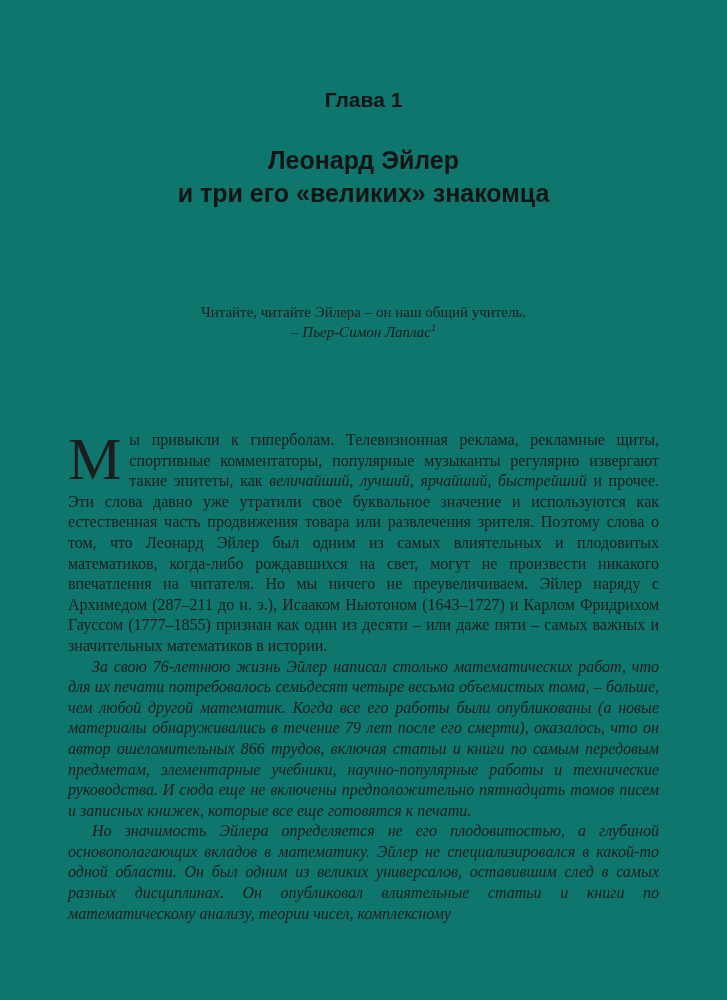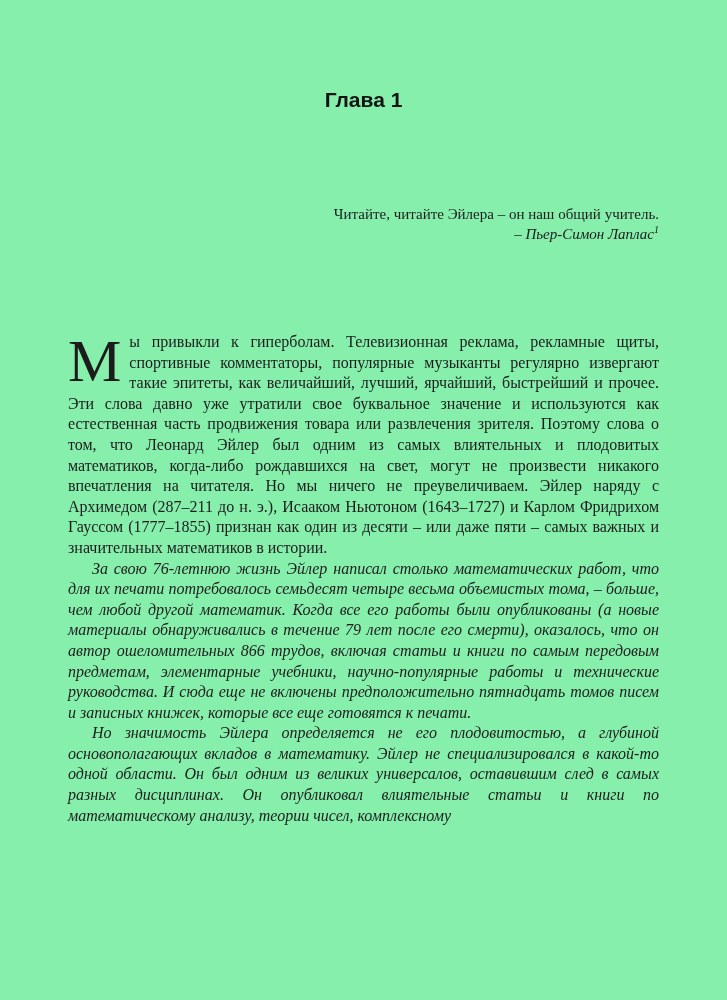--- a/index.html
+++ b/index.html
@@ -4,21 +4,21 @@
 <style>
   html, body {
     margin: 0;
     padding: 0;
     background: #ffffff;
   }
   .page {
     position: relative;
     width: 727px;
     height: 1000px;
-    background: #86efac;
+    background: #0f766e;
     box-sizing: border-box;
     padding: 0 68px;
     overflow: hidden;
     color: #1c1c1c;
   }
   .chapter-label {
     padding-top: 88px;
     text-align: center;
     font-family: "Liberation Sans", sans-serif;
     font-weight: bold;
@@ -29,21 +29,21 @@
     margin: 32px 0 0 0;
     text-align: center;
     font-family: "Liberation Sans", sans-serif;
     font-weight: bold;
     font-size: 25px;
     line-height: 33px;
     color: #141414;
   }
   .epigraph {
     margin-top: 92px;
-    text-align: right;
+    text-align: center;
     font-family: "Liberation Serif", "DejaVu Serif", serif;
     font-size: 15px;
     line-height: 20px;
     color: #1c1c1c;
   }
   .epigraph .attribution {
     font-style: italic;
   }
   .epigraph sup {
     font-size: 10px;
@@ -66,29 +66,31 @@
   }
   .dropcap {
     float: left;
     font-family: "Liberation Serif", "DejaVu Serif", serif;
     font-size: 60px;
     line-height: 50px;
     padding: 4px 8px 0 0;
     color: #1c1c1c;
   }
   .em {
+    font-style: italic;
   }
 </style>
 </head>
 <body>
 
 <div class="page">
 
   <div class="chapter-label">Глава 1</div>
 
+  <h1 class="chapter-title"><span>Леонард Эйлер</span><br><span>и три его «великих» знакомца</span></h1>
 
   <div class="epigraph">
     <div class="quote">Читайте, читайте Эйлера – он наш общий учитель.</div>
     <div class="attribution"><span>– Пьер-Симон Лаплас</span><sup>1</sup></div>
   </div>
 
   <div class="body-text" id="body-text">
       <p><span class="dropcap">М</span><span>ы привыкли к гиперболам. Телевизионная реклама, рекламные щиты, спортивные комментаторы, популярные музыканты регулярно извергают такие эпитеты, как </span><span class="em">величайший, лучший, ярчайший, быстрейший</span><span> и прочее. Эти слова давно уже утратили свое буквальное значение и используются как естественная часть продвижения товара или развлечения зрителя. Поэтому слова о том, что Леонард Эйлер был одним из самых влиятельных и плодовитых математиков, когда-либо рождавшихся на свет, могут не произвести никакого впечатления на читателя. Но мы ничего не преувеличиваем. Эйлер наряду с Архимедом (287–211 до н. э.), Исааком Ньютоном (1643–1727) и Карлом Фридрихом Гауссом (1777–1855) признан как один из десяти – или даже пяти – самых важных и значительных математиков в истории.</span></p>
       <p class="indent"><span>За свою 76-летнюю жизнь Эйлер написал столько математических работ, что для их печати потребовалось семьдесят четыре весьма объемистых тома, – больше, чем любой другой математик. Когда все его работы были опубликованы (а новые материалы обнаруживались в течение 79 лет после его смерти), оказалось, что он автор ошеломительных 866 трудов, включая статьи и книги по самым передовым предметам, элементарные учебники, научно-популярные работы и технические руководства. И сюда еще не включены предположительно пятнадцать томов писем и записных книжек, которые все еще готовятся к печати.</span></p>
       <p class="indent"><span>Но значимость Эйлера определяется не его плодовитостью, а глубиной основополагающих вкладов в математику. Эйлер не специализировался в какой-то одной области. Он был одним из великих универсалов, оставившим след в самых разных дисциплинах. Он опубликовал влиятельные статьи и книги по математическому анализу, теории чисел, комплексному</span></p>

